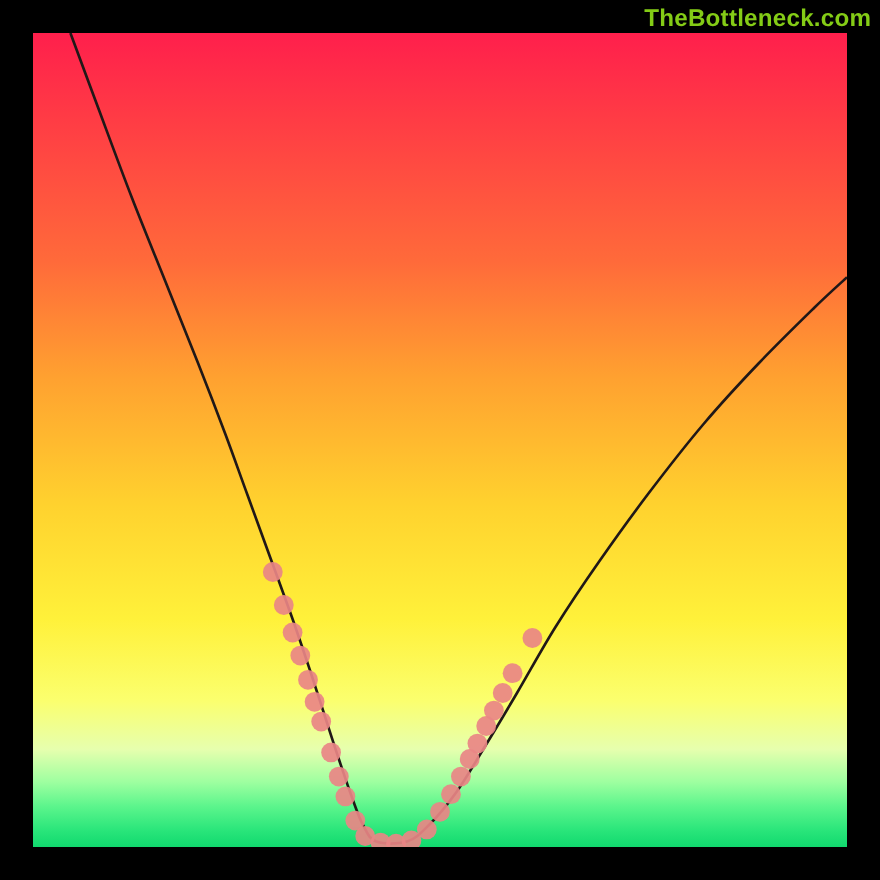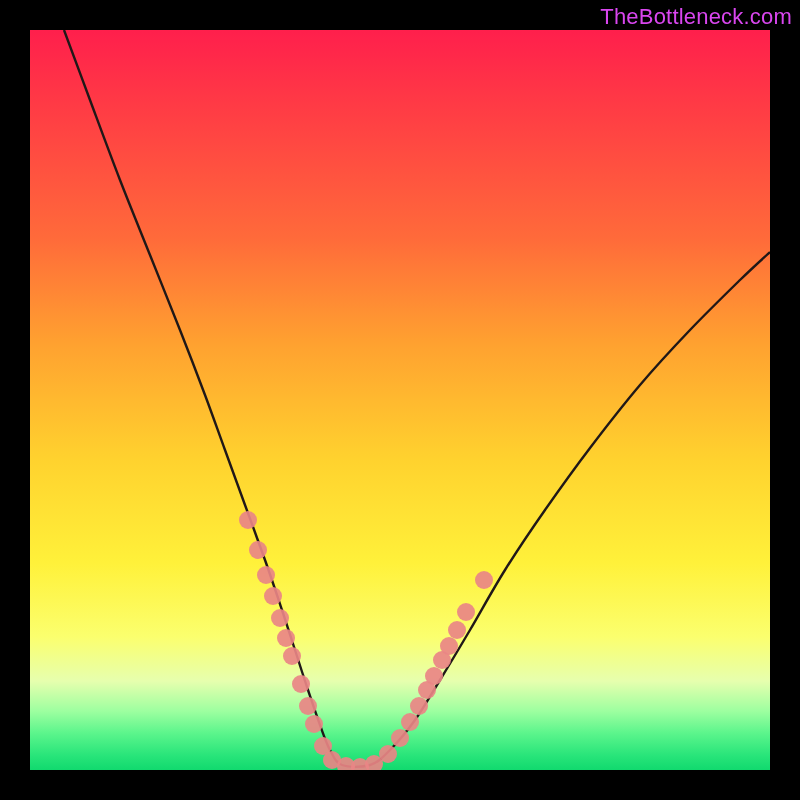--- a/index.html
+++ b/index.html
@@ -36,23 +36,23 @@
       #9effa0 92%,
       #5cf58c 95%,
       #29e57a 98%,
       #11d96e 100%
     );
   }
   .watermark {
     position: absolute;
     top: 4px;
     right: 8px;
-    color: #d946ef;
+    color: #84cc16;
     font-size: 22px;
-    font-weight: 400;
+    font-weight: 700;
     letter-spacing: 0.2px;
     user-select: none;
   }
   svg.curve {
     position: absolute;
     inset: 0;
   }
 </style>
 </head>
 <body>

